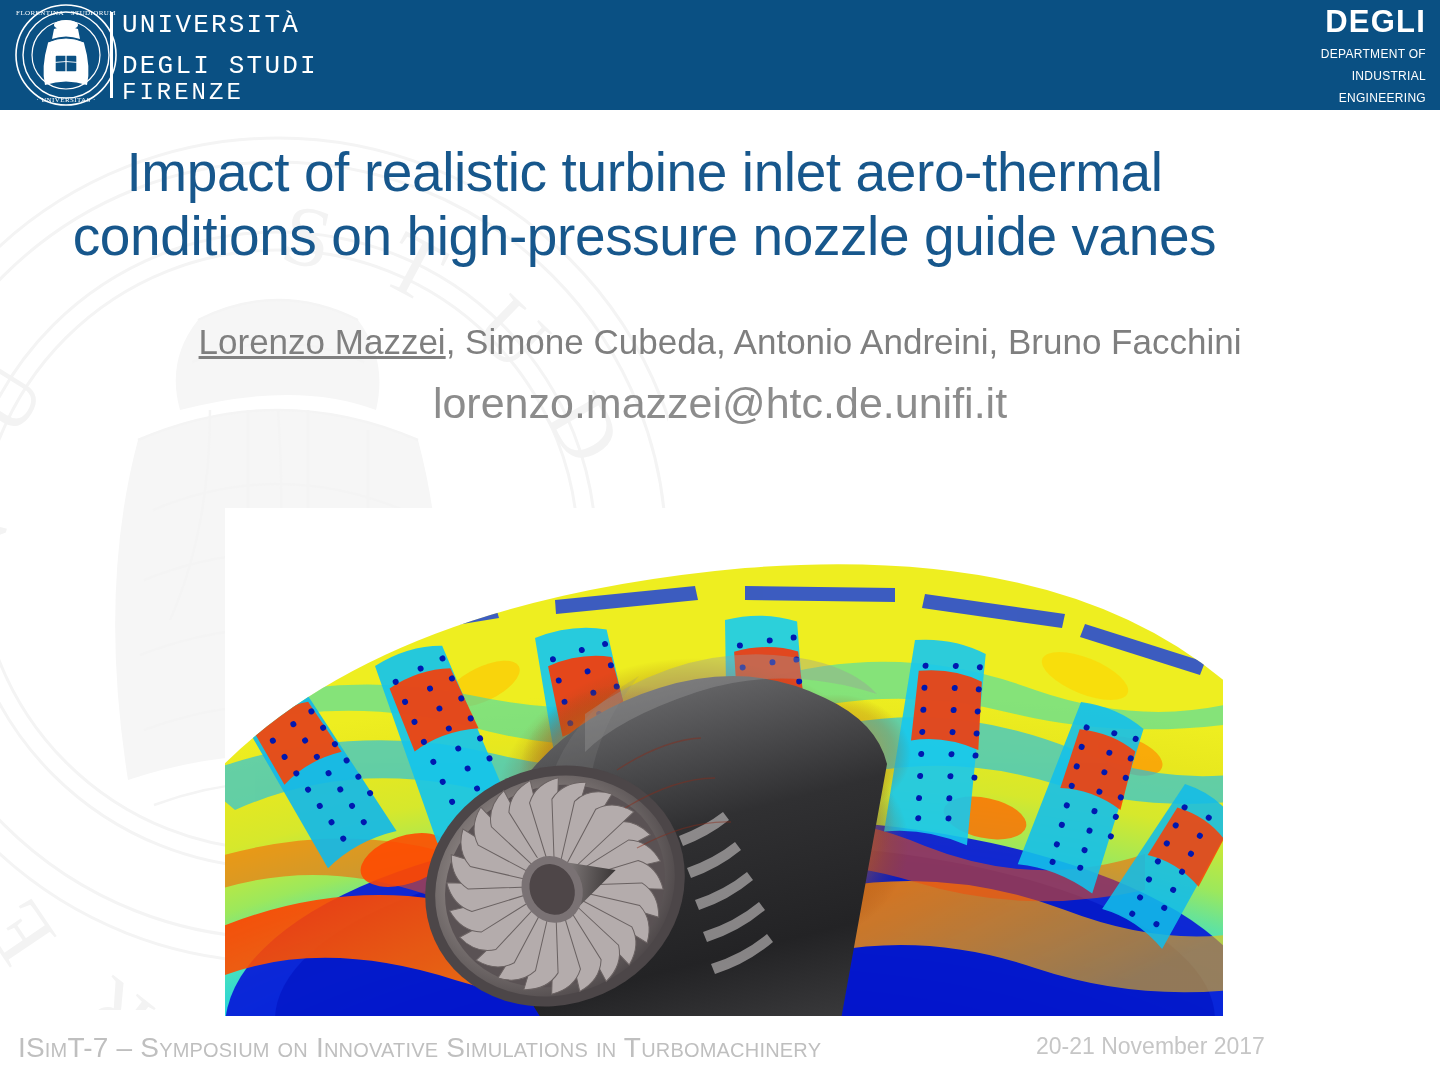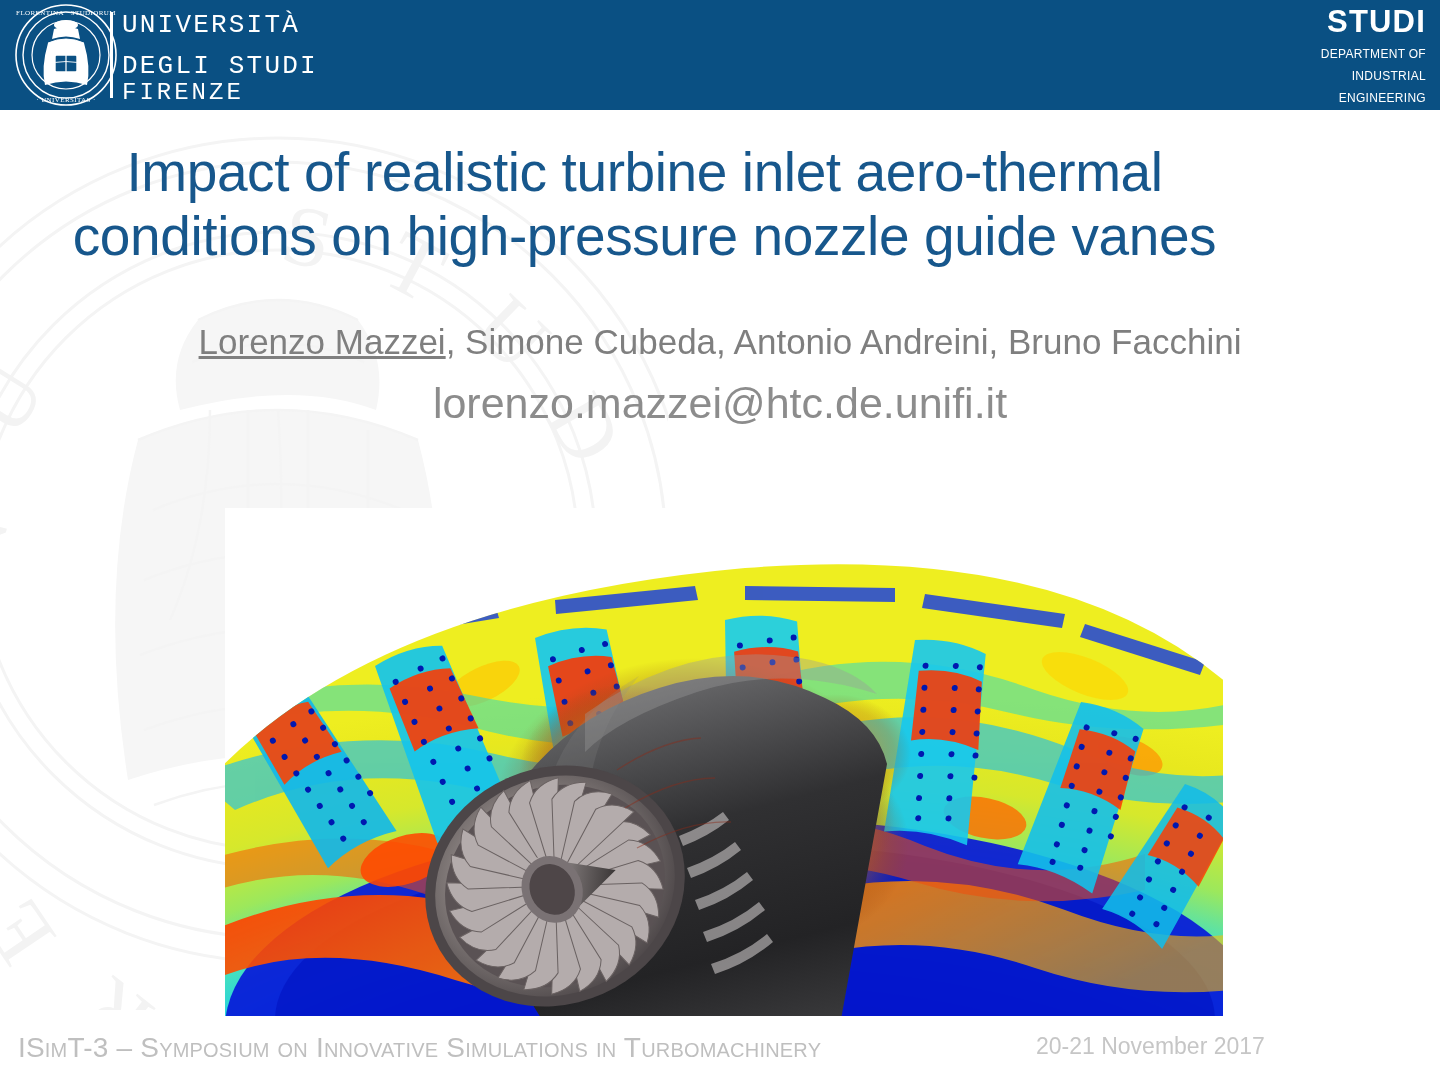--- a/index.html
+++ b/index.html
@@ -239,21 +239,21 @@
 
     <div class="header-divider"></div>
 
     <div class="uni-name">
       <div class="uni-line1">UNIVERSITÀ</div>
       <div class="uni-line2">DEGLI STUDI</div>
       <div class="uni-line3">FIRENZE</div>
     </div>
 
     <div class="dief-block">
-      <div class="dief-title">STUDI</div>
+      <div class="dief-title">DEGLI</div>
       <div class="dief-sub">DEPARTMENT OF</div>
       <div class="dief-sub">INDUSTRIAL</div>
       <div class="dief-sub">ENGINEERING</div>
     </div>
   </div>
 
   <div class="title">
     <div>Impact of realistic turbine inlet aero-thermal</div>
     <div>conditions on high-pressure nozzle guide vanes</div>
   </div>
@@ -724,16 +724,16 @@
           <g stroke="#8C2A18" stroke-width="1.4" fill="none" opacity="0.45">
             <path d="M400 300 q50 -30 90 -30"></path>
             <path d="M412 340 q52 -28 94 -26"></path>
             <path d="M392 262 q46 -30 84 -32"></path>
           </g>
         </g>
       </g>
     </svg>
   </div>
 
-  <div class="footer-text">ISimT-3 – Symposium on Innovative Simulations in Turbomachinery</div>
+  <div class="footer-text">ISimT-7 – Symposium on Innovative Simulations in Turbomachinery</div>
   <div class="footer-date">20-21 November 2017</div>
 
 </div>
 
 </body></html>

